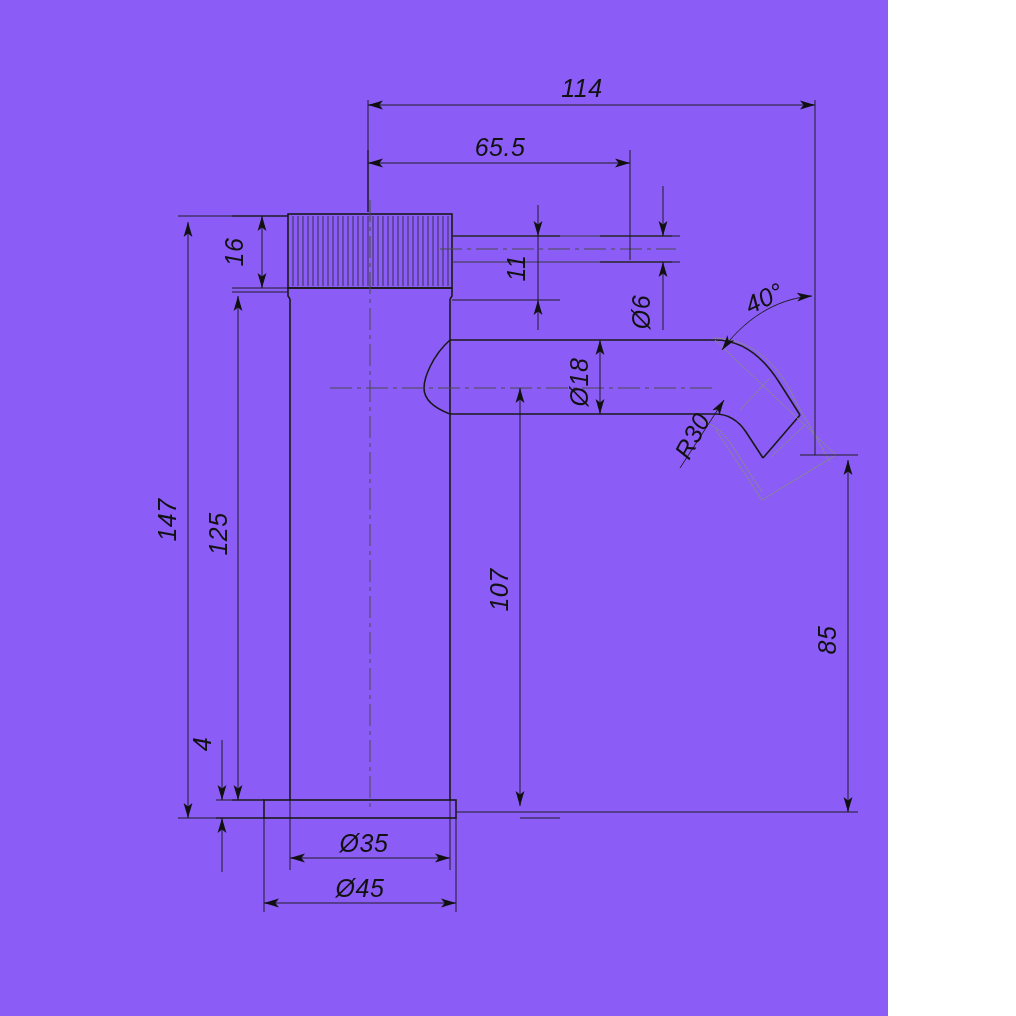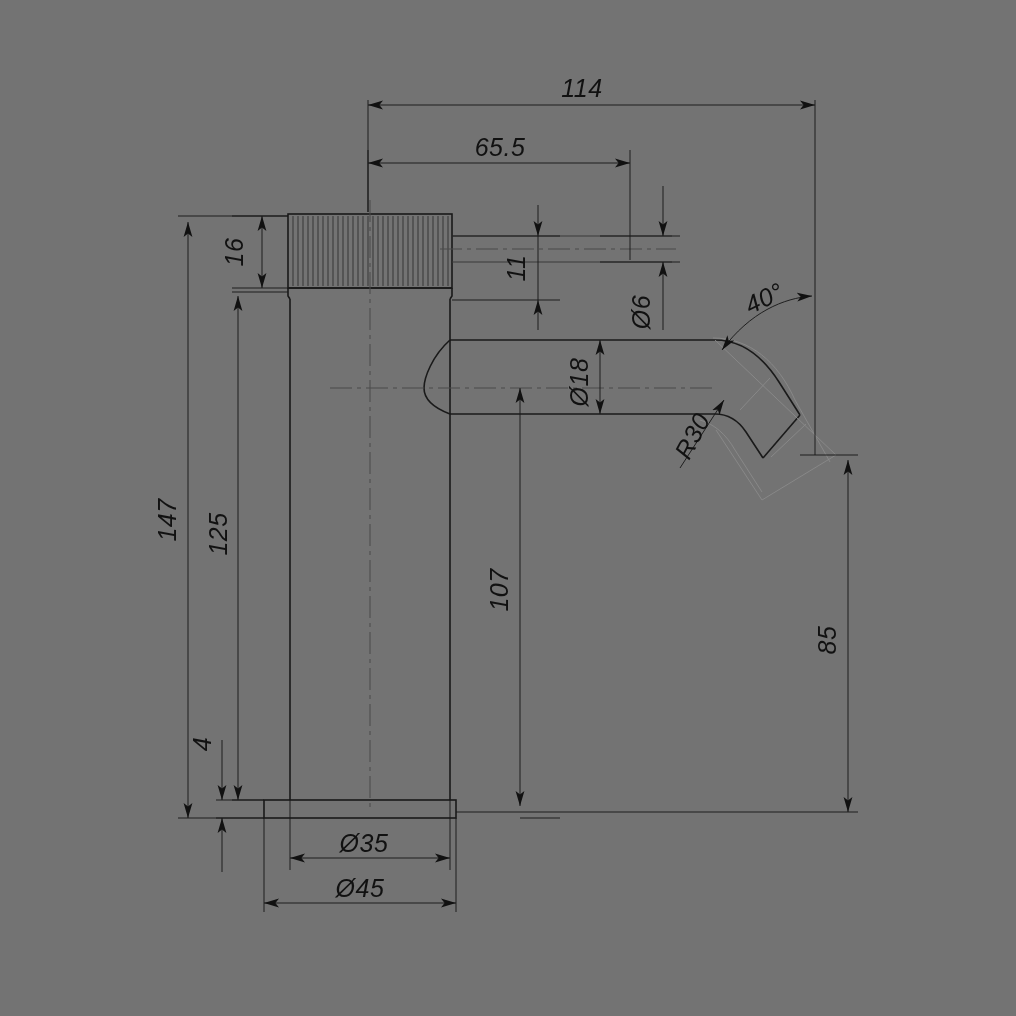--- a/index.html
+++ b/index.html
@@ -2,23 +2,23 @@
 <html><head>
 <meta charset="utf-8">
 <style>
   html, body {
     margin: 0;
     padding: 0;
     background: #ffffff;
   }
   #drawing-root {
     position: relative;
-    width: 1016px;
+    width: 888px;
     height: 1016px;
-    background: #737373;
+    background: #8b5cf6;
     font-family: "Liberation Sans", sans-serif;
     overflow: hidden;
   }
   svg#cad {
     display: block;
     width: 1016px;
     height: 1016px;
   }
   .obj      { fill: none; stroke: #1a1a1a; stroke-width: 1.6; stroke-linejoin: miter; stroke-linecap: butt; }
   .obj-thin { fill: none; stroke: #3a3a3a; stroke-width: 1.1; }

